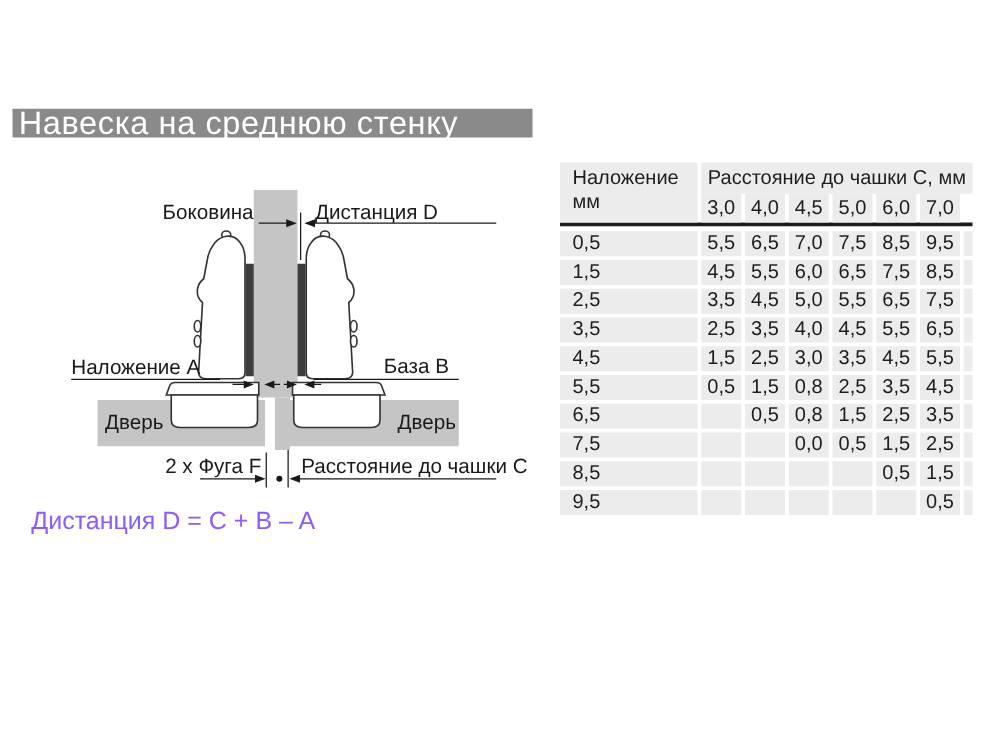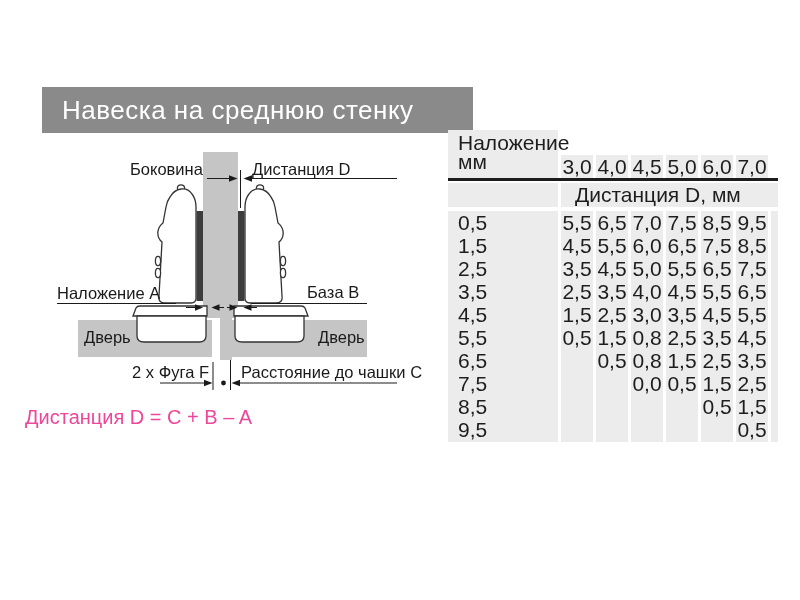--- a/index.html
+++ b/index.html
@@ -6,41 +6,41 @@
   body{
     width:800px;height:600px;background:#fff;
     font-family:"Liberation Sans","DejaVu Sans",sans-serif;
     color:var(--text,#1d1d1d);
     position:relative;overflow:hidden;
   }
   .page{position:absolute;inset:0;background:#fff;}
 
   
   .title-bar{
-    position:absolute;left:10px;top:87px;width:411px;height:46px;
+    position:absolute;left:10px;top:87px;width:411px;height:23px;
     background:var(--title-bar-bg,#8a8a8a);
     color:var(--title-text,#fff);
     font-size:26px;letter-spacing:.5px;
-    display:flex;align-items:center;padding-left:20px;margin-left:32px;
+    display:flex;align-items:center;padding-left:5px;
   }
 
   
   .diagram{position:absolute;left:0;top:130px;}
   .panel{fill:var(--panel-gray,#c5c5c5);}
   .wp{fill:#fff;stroke:#333;stroke-width:1.3;}
   .plate{fill:var(--hinge-plate,#3d3d3d);}
   .ln{stroke:#1a1a1a;stroke-width:1;fill:none;}
   .ar{fill:#1a1a1a;stroke:none;}
   svg text{font-family:"Liberation Sans","DejaVu Sans",sans-serif;font-size:16.5px;fill:#1a1a1a;}
 
   
-  .formula{position:absolute;left:25px;top:404px;font-size:20px;line-height:26px;color:#ec4899;}
-
-  
-  .dist-table{position:absolute;left:448px;top:130px;width:330px;font-size:21px;color:var(--text,#1d1d1d);}
+  .formula{position:absolute;left:25px;top:404px;font-size:20px;line-height:26px;color:#8b5cf6;}
+
+  
+  .dist-table{position:absolute;left:448px;top:130px;width:330px;font-size:16px;color:var(--text,#1d1d1d);}
   .tgrid{display:grid;grid-template-columns:110px repeat(6,32px) 7px;column-gap:3px;}
   .cell{background:var(--table-cell-bg,#ececec);}
   .t-head{grid-template-rows:25px 23px;row-gap:0;}
   .h-col1{grid-row:1/3;grid-column:1;padding:3px 0 0 10px;line-height:19px;}
   .h-group{grid-column:2/9;grid-row:1;text-align:center;padding-top:4px;}
   .h-sub{grid-row:2;display:flex;align-items:center;justify-content:center;}
   .h-sliver{grid-row:2;grid-column:9;}
   .black-line{height:3px;background:#1c1c1c;width:330px;}
   .t-dist{margin-top:2px;height:24px;}
   .d-col1{grid-column:1;}
@@ -131,33 +131,30 @@
   <div class="formula">
     <div>Дистанция D = C + B – A</div>
   </div>
 
   <div class="dist-table">
     <div class="tgrid t-head">
       <div class="cell h-col1">
         <div>Наложение</div>
         <div>мм</div>
       </div>
+      <div class="cell h-group">Расстояние до чашки C, мм</div>
       <div class="cell h-sub">3,0</div>
       <div class="cell h-sub">4,0</div>
       <div class="cell h-sub">4,5</div>
       <div class="cell h-sub">5,0</div>
       <div class="cell h-sub">6,0</div>
       <div class="cell h-sub">7,0</div>
       <div class="cell h-sliver"></div>
     </div>
     <div class="black-line"></div>
-    <div class="tgrid t-dist">
-      <div class="cell d-col1"></div>
-      <div class="cell d-span">Дистанция D, мм</div>
-    </div>
     <div class="t-body">
         <div class="tgrid t-row">
     <div class="cell r-label">0,5</div>
     <div class="cell r-val">5,5</div>
     <div class="cell r-val">6,5</div>
     <div class="cell r-val">7,0</div>
     <div class="cell r-val">7,5</div>
     <div class="cell r-val">8,5</div>
     <div class="cell r-val">9,5</div>
     <div class="cell"></div>

